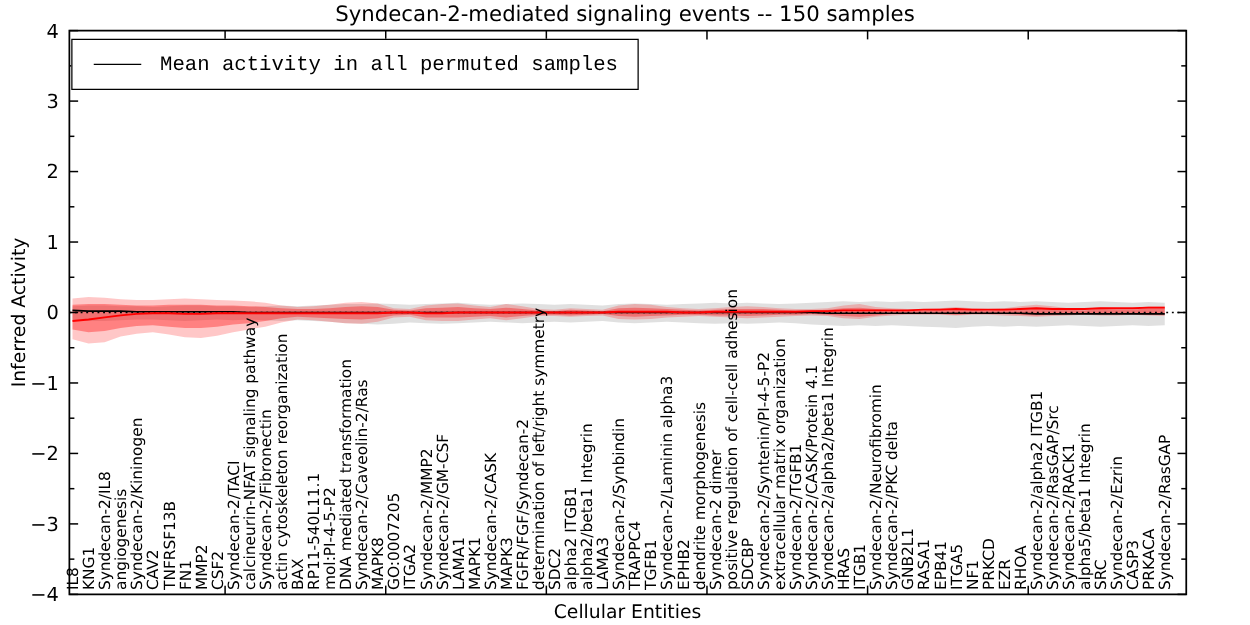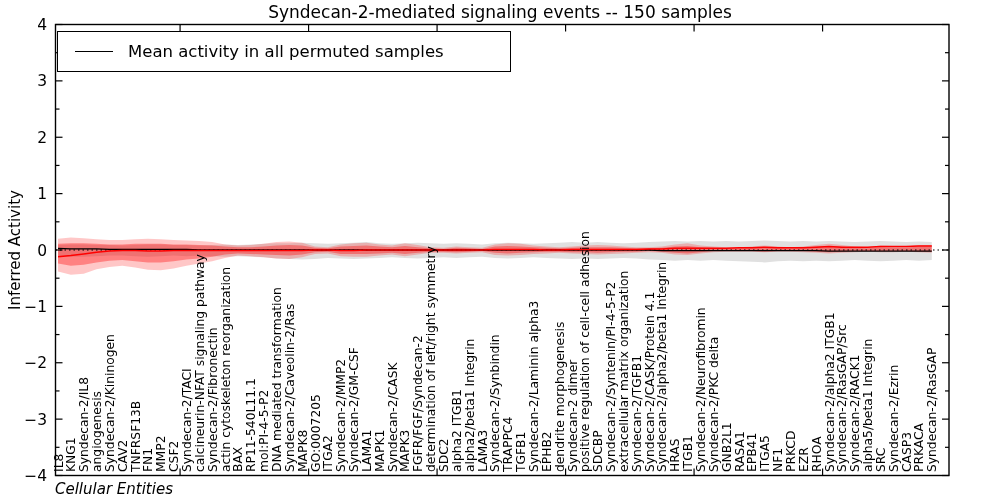--- a/index.html
+++ b/index.html
@@ -2,27 +2,27 @@
 <html><head>
 <meta charset="utf-8">
 <style>
   html,body{margin:0;padding:0;background:#fff;}
   body{width:1000px;height:500px;position:relative;overflow:hidden;
        font-family:"DejaVu Sans","Liberation Sans",sans-serif;color:#000;}
   #stage{position:absolute;inset:0;}
   #plot-svg{position:absolute;left:0;top:0;}
   .title{position:absolute;top:2px;left:0;width:1000px;text-align:center;
          font-size:17px;}
-  .xlabel{position:absolute;top:480px;left:55px;width:894px;text-align:left;
-          font-size:15px;font-style:italic;}
+  .xlabel{position:absolute;top:480px;left:55px;width:894px;text-align:center;
+          font-size:15px;}
   .ylabel{position:absolute;left:15px;top:250px;white-space:nowrap;font-size:15px;
           transform:translate(-50%,-50%) rotate(-90deg);}
   .legend{position:absolute;left:57px;top:31px;width:452px;border:1.6px solid #000;
           background:#fff;padding:6px 0;}
-  .legend-row{display:flex;align-items:center;height:27px;}
+  .legend-row{display:flex;align-items:center;height:27px;font-family:Liberation Mono, monospace;}
   .legend-swatch{width:38px;height:0;border-top:1.6px solid #000;margin-left:17px;
                  margin-right:15px;flex:0 0 auto;}
   .legend-label{font-size:16.5px;white-space:nowrap;}
 </style>
 </head>
 <body>
 
 <div id="stage">
   <svg id="plot-svg" width="1000" height="500" viewBox="0 0 1000 500">
       <path d="M58.0 244.9 L70.8 244.4 L83.7 244.4 L96.5 244.9 L109.4 244.9 L122.3 245.5 L135.1 244.9 L147.9 244.4 L160.8 244.4 L173.6 244.9 L186.5 244.9 L199.3 245.5 L212.2 244.9 L225.0 244.4 L237.9 244.9 L250.8 244.4 L263.6 243.8 L276.4 243.2 L289.3 243.2 L302.1 242.7 L315.0 243.2 L327.8 243.8 L340.7 243.2 L353.6 242.7 L366.4 242.1 L379.3 243.2 L392.1 243.8 L404.9 243.2 L417.8 242.7 L430.6 243.2 L443.5 243.8 L456.3 243.2 L469.2 243.8 L482.1 244.4 L494.9 243.2 L507.8 242.7 L520.6 243.2 L533.5 243.8 L546.3 243.2 L559.1 242.7 L572.0 242.1 L584.9 242.7 L597.7 242.1 L610.5 242.7 L623.4 243.2 L636.3 242.7 L649.1 242.1 L661.9 241.5 L674.8 241.0 L687.6 241.5 L700.5 241.0 L713.4 241.5 L726.2 241.0 L739.0 241.5 L751.9 241.0 L764.8 240.4 L777.6 241.0 L790.4 241.5 L803.3 241.0 L816.1 241.5 L829.0 241.0 L841.9 241.5 L854.7 242.1 L867.5 241.5 L880.4 241.0 L893.3 241.5 L906.1 242.1 L918.9 241.5 L931.8 242.1 L931.8 260.1 L918.9 260.7 L906.1 260.1 L893.3 260.7 L880.4 261.3 L867.5 260.7 L854.7 260.1 L841.9 260.7 L829.0 261.3 L816.1 260.7 L803.3 261.3 L790.4 260.7 L777.6 261.3 L764.8 262.4 L751.9 261.8 L739.0 261.3 L726.2 260.7 L713.4 260.1 L700.5 260.7 L687.6 260.1 L674.8 260.7 L661.9 260.1 L649.1 259.6 L636.3 258.5 L623.4 257.9 L610.5 258.5 L597.7 259.0 L584.9 258.5 L572.0 259.0 L559.1 258.5 L546.3 257.9 L533.5 257.3 L520.6 257.9 L507.8 258.5 L494.9 257.9 L482.1 256.8 L469.2 257.3 L456.3 257.9 L443.5 257.3 L430.6 257.9 L417.8 258.5 L404.9 257.9 L392.1 257.3 L379.3 257.9 L366.4 258.5 L353.6 259.0 L340.7 258.5 L327.8 257.9 L315.0 259.0 L302.1 259.6 L289.3 259.0 L276.4 258.5 L263.6 257.3 L250.8 256.8 L237.9 256.2 L225.0 256.8 L212.2 256.2 L199.3 255.6 L186.5 256.2 L173.6 255.6 L160.8 256.2 L147.9 256.8 L135.1 256.2 L122.3 255.6 L109.4 255.6 L96.5 256.2 L83.7 256.8 L70.8 256.8 L58.0 256.2 Z" fill="rgba(0,0,0,0.12)" stroke="none"></path>

